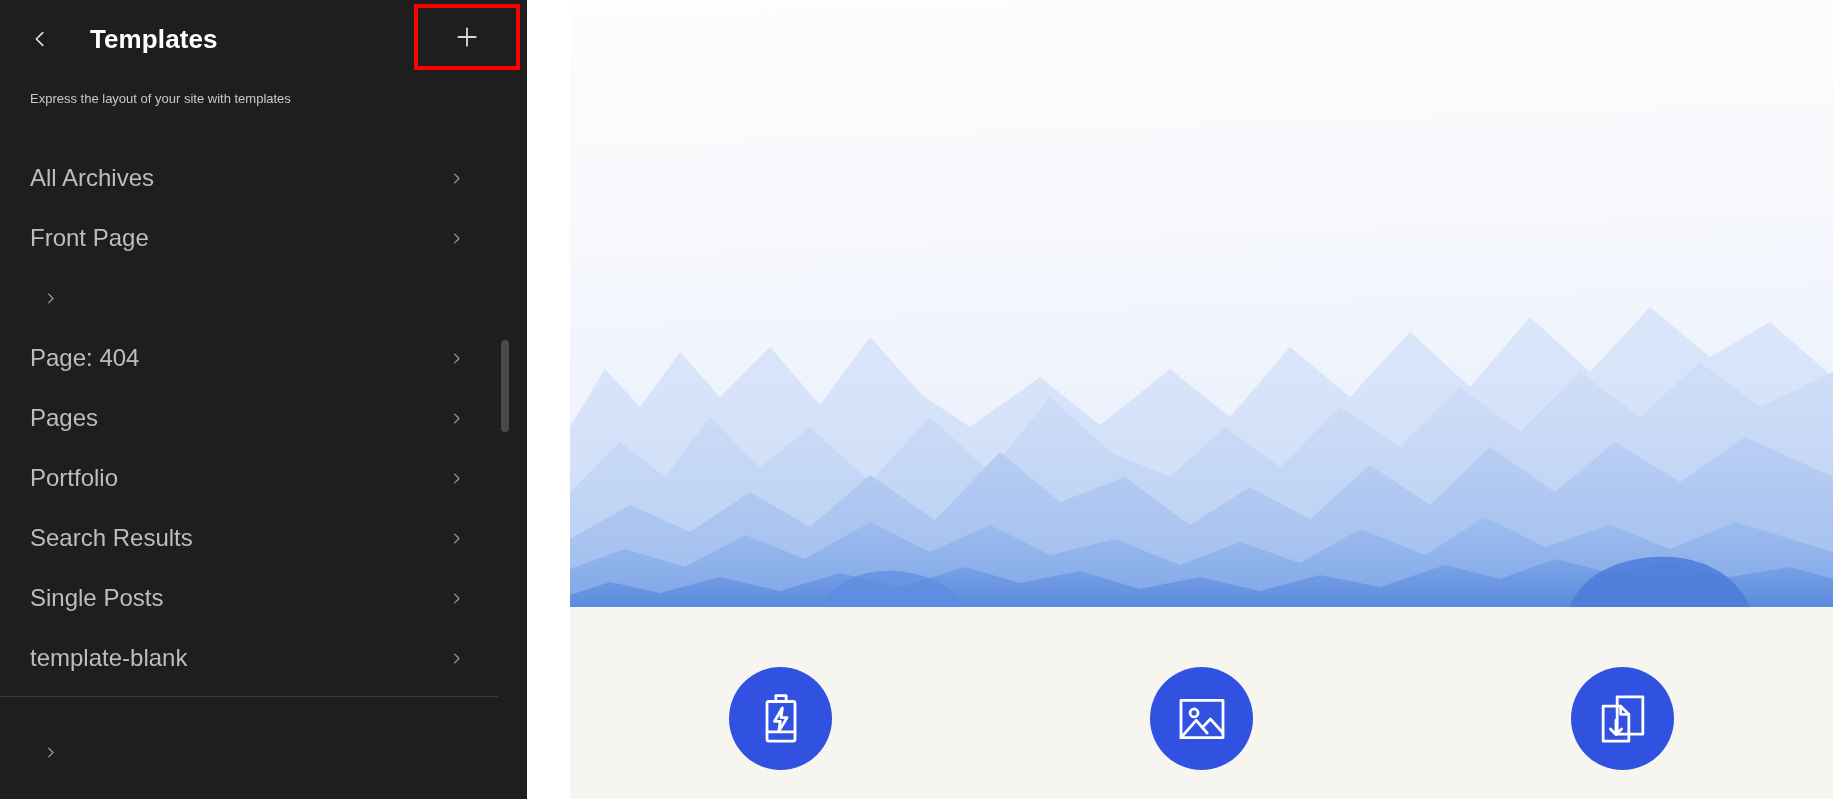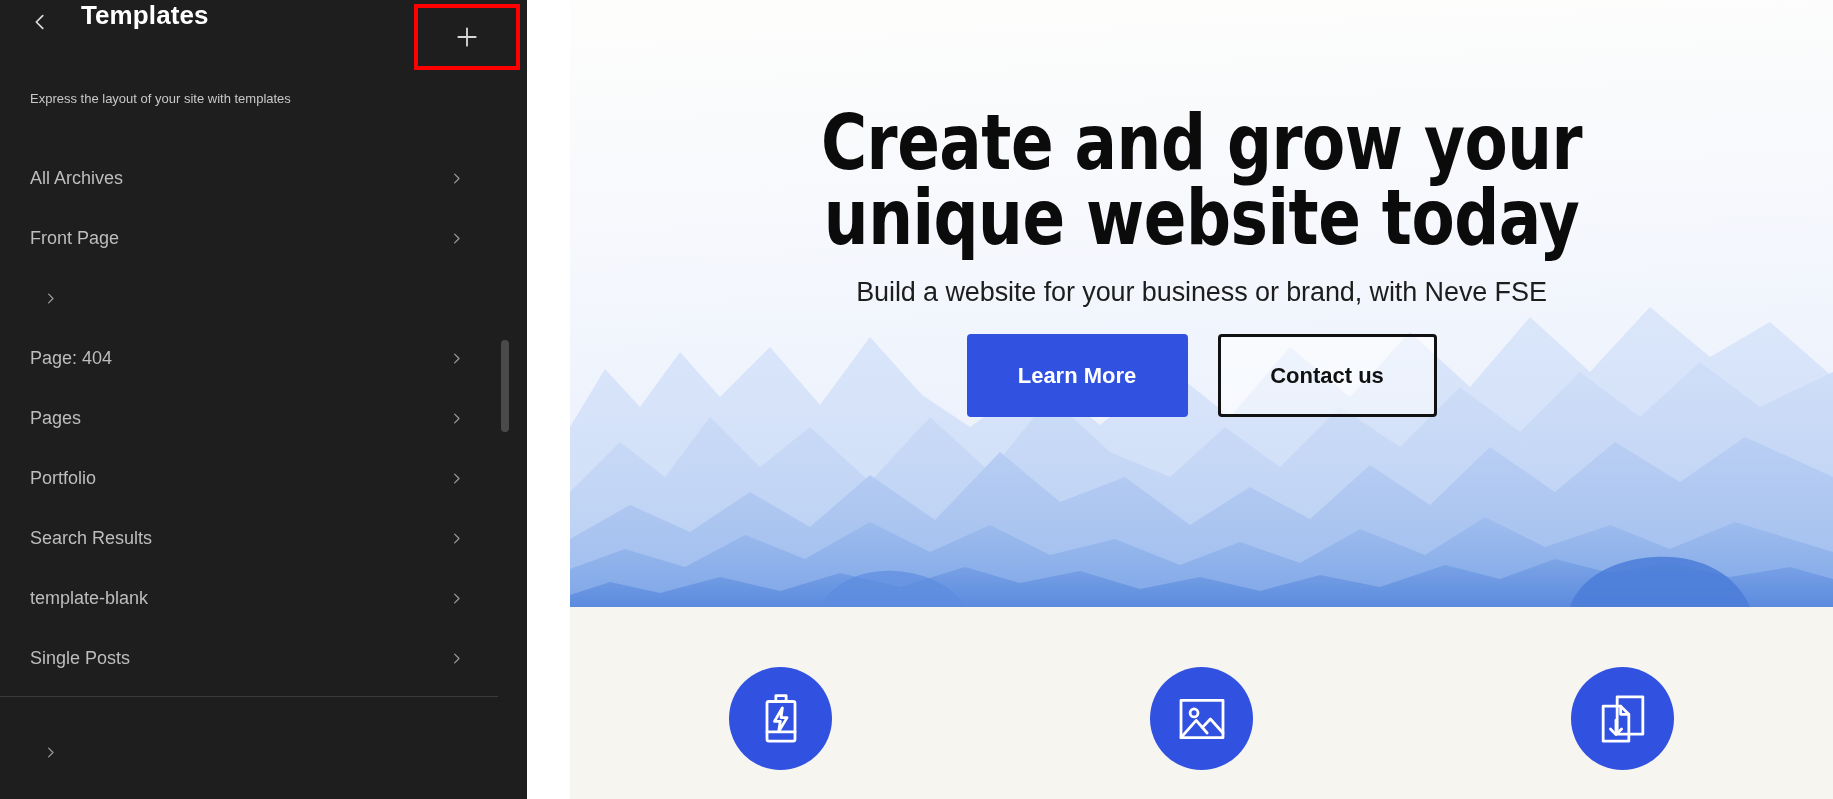--- a/index.html
+++ b/index.html
@@ -26,23 +26,24 @@
     width: 527px;
     height: 799px;
     background: #1e1e1e;
     flex: 0 0 527px;
     overflow: hidden;
   }
 
   .sb-header {
     height: 78px;
     display: flex;
-    align-items: flex-start;
+    align-items: center;
     padding: 0 0 0 18px;
     position: relative;
+    gap: 9px;
   }
 
   .back-btn {
     width: 44px;
     height: 44px;
     display: flex;
     align-items: center;
     justify-content: center;
     color: #e0e0e0;
     flex: 0 0 44px;
@@ -91,21 +92,21 @@
     margin-top: 40px;
     position: relative;
   }
 
   .sb-item {
     height: 60px;
     display: flex;
     align-items: center;
     padding: 0 0 0 30px;
     color: #bdbdbd;
-    font-size: 18px;
+    font-size: 24px;
     position: relative;
     width: 498px;
   }
   .sb-item .label { flex: 1; }
   .sb-item .chev {
     width: 40px;
     display: flex;
     align-items: center;
     justify-content: center;
     color: #9a9a9a;
@@ -349,30 +350,30 @@
       <div class="sb-item">
         <span class="label">Search Results</span>
         <span class="chev">
           <svg width="15" height="15" viewBox="0 0 24 24" fill="none" stroke="currentColor" stroke-width="2" stroke-linecap="round" stroke-linejoin="round">
               <polyline points="9 5 16 12 9 19"></polyline>
             </svg>
         </span>
       </div>
 
       <div class="sb-item">
+        <span class="label">Single Posts</span>
+        <span class="chev">
+          <svg width="15" height="15" viewBox="0 0 24 24" fill="none" stroke="currentColor" stroke-width="2" stroke-linecap="round" stroke-linejoin="round">
+              <polyline points="9 5 16 12 9 19"></polyline>
+            </svg>
+        </span>
+      </div>
+
+      <div class="sb-item">
         <span class="label">template-blank</span>
-        <span class="chev">
-          <svg width="15" height="15" viewBox="0 0 24 24" fill="none" stroke="currentColor" stroke-width="2" stroke-linecap="round" stroke-linejoin="round">
-              <polyline points="9 5 16 12 9 19"></polyline>
-            </svg>
-        </span>
-      </div>
-
-      <div class="sb-item">
-        <span class="label">Single Posts</span>
         <span class="chev">
           <svg width="15" height="15" viewBox="0 0 24 24" fill="none" stroke="currentColor" stroke-width="2" stroke-linecap="round" stroke-linejoin="round">
               <polyline points="9 5 16 12 9 19"></polyline>
             </svg>
         </span>
       </div>
 
       <div class="sb-divider"></div>
 
       <div class="sb-footer">
@@ -428,31 +429,20 @@
             <path fill="url(#mg3)" d="M0,262 L60,228 L120,255 L180,215 L240,250 L300,198 L365,243 L430,175 L490,225 L555,200 L620,248 L680,210 L740,242 L800,188 L860,228 L920,170 L985,215 L1045,165 L1110,205 L1175,160 L1263,200 L1263,330 L0,330 Z"></path>
 
             <path fill="url(#mg4)" d="M0,292 L55,272 L115,290 L175,258 L235,282 L300,245 L360,275 L420,248 L480,278 L545,262 L610,288 L670,265 L730,286 L790,252 L855,278 L915,240 L975,270 L1040,248 L1100,272 L1165,245 L1263,275 L1263,330 L0,330 Z"></path>
 
             <path fill="url(#mg5)" d="M0,318 L40,305 L90,316 L150,300 L210,314 L270,296 L330,310 L395,290 L450,306 L510,294 L570,312 L630,300 L690,314 L750,298 L810,310 L875,288 L930,302 L985,282 L1040,296 L1100,286 L1160,300 L1220,290 L1263,302 L1263,330 L0,330 Z"></path>
             <path fill="#4a7cd8" opacity="0.85" d="M1000,330 C1010,300 1045,282 1085,280 C1130,278 1165,296 1180,330 Z"></path>
             <path fill="#5c8bdf" opacity="0.7" d="M250,330 C262,306 292,292 325,294 C360,296 385,312 396,330 Z"></path>
           </svg>
         </div>
 
-        <div class="hero-inner">
-          <div class="hero-h1">
-            <div>Create and grow your</div>
-            <div>unique website today</div>
-          </div>
-          <div class="hero-sub">Build a website for your business or brand, with Neve FSE</div>
-          <div class="hero-btns">
-            <div class="btn btn-primary">Learn More</div>
-            <div class="btn btn-outline">Contact us</div>
-          </div>
-        </div>
       </div>
 
       <div class="features">
         <div class="feature">
           <div class="feature-circle">
             <svg width="56" height="56" viewBox="0 0 24 24" fill="none" stroke="currentColor" stroke-width="1.2" stroke-linecap="round" stroke-linejoin="round">
               <rect x="6" y="4.5" width="12" height="17" rx="0.8"></rect>
               <rect x="9.8" y="2" width="4.4" height="2.5"></rect>
               <line x1="6" y1="17.5" x2="18" y2="17.5"></line>
               <polygon points="12.6,7.2 9.2,13 11.7,13 11,17.4 14.6,11.4 12,11.4"></polygon>

